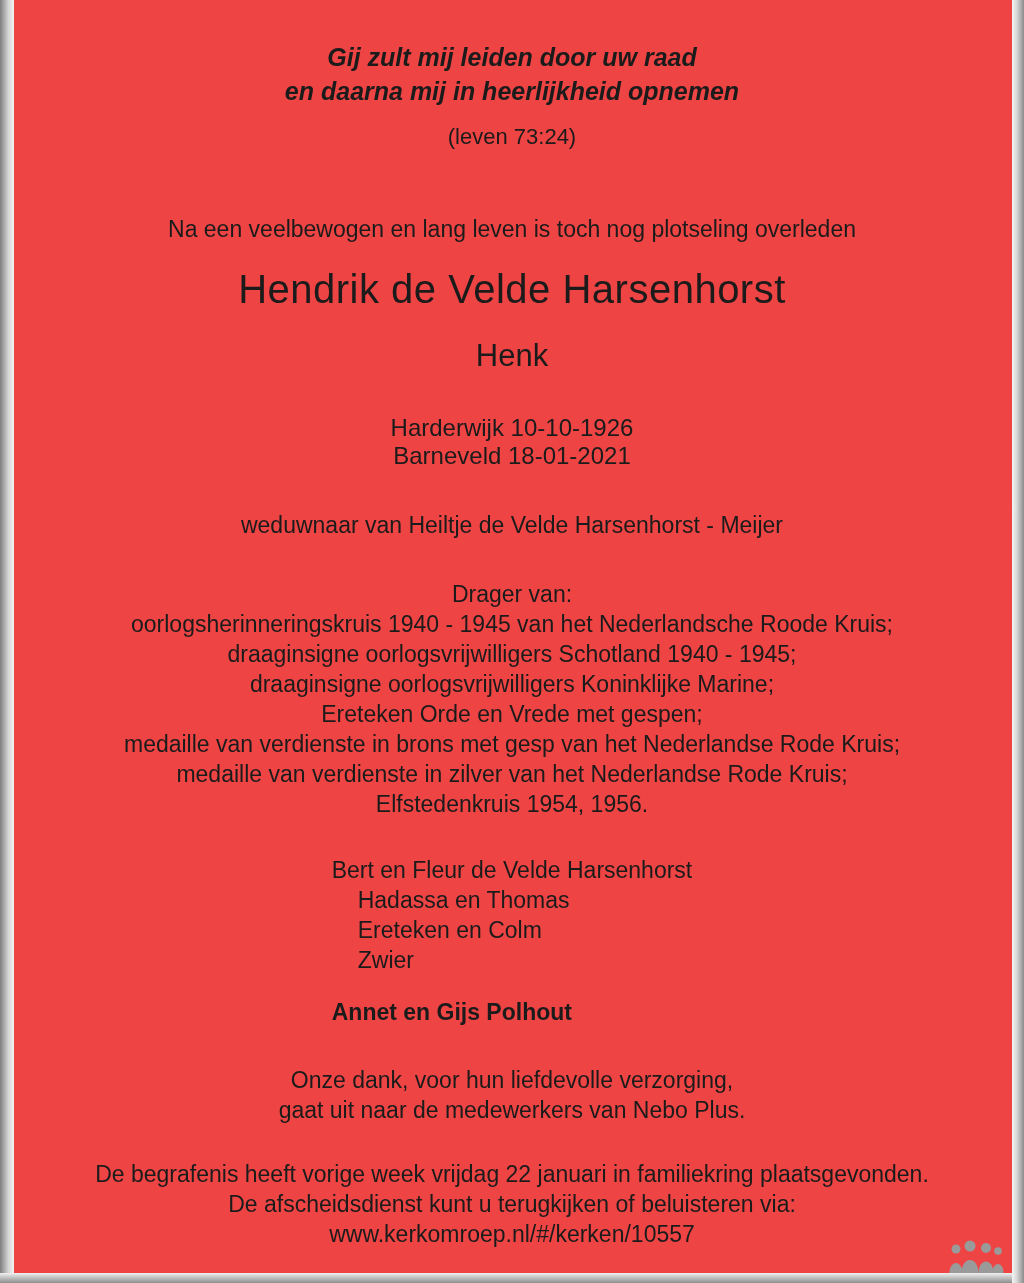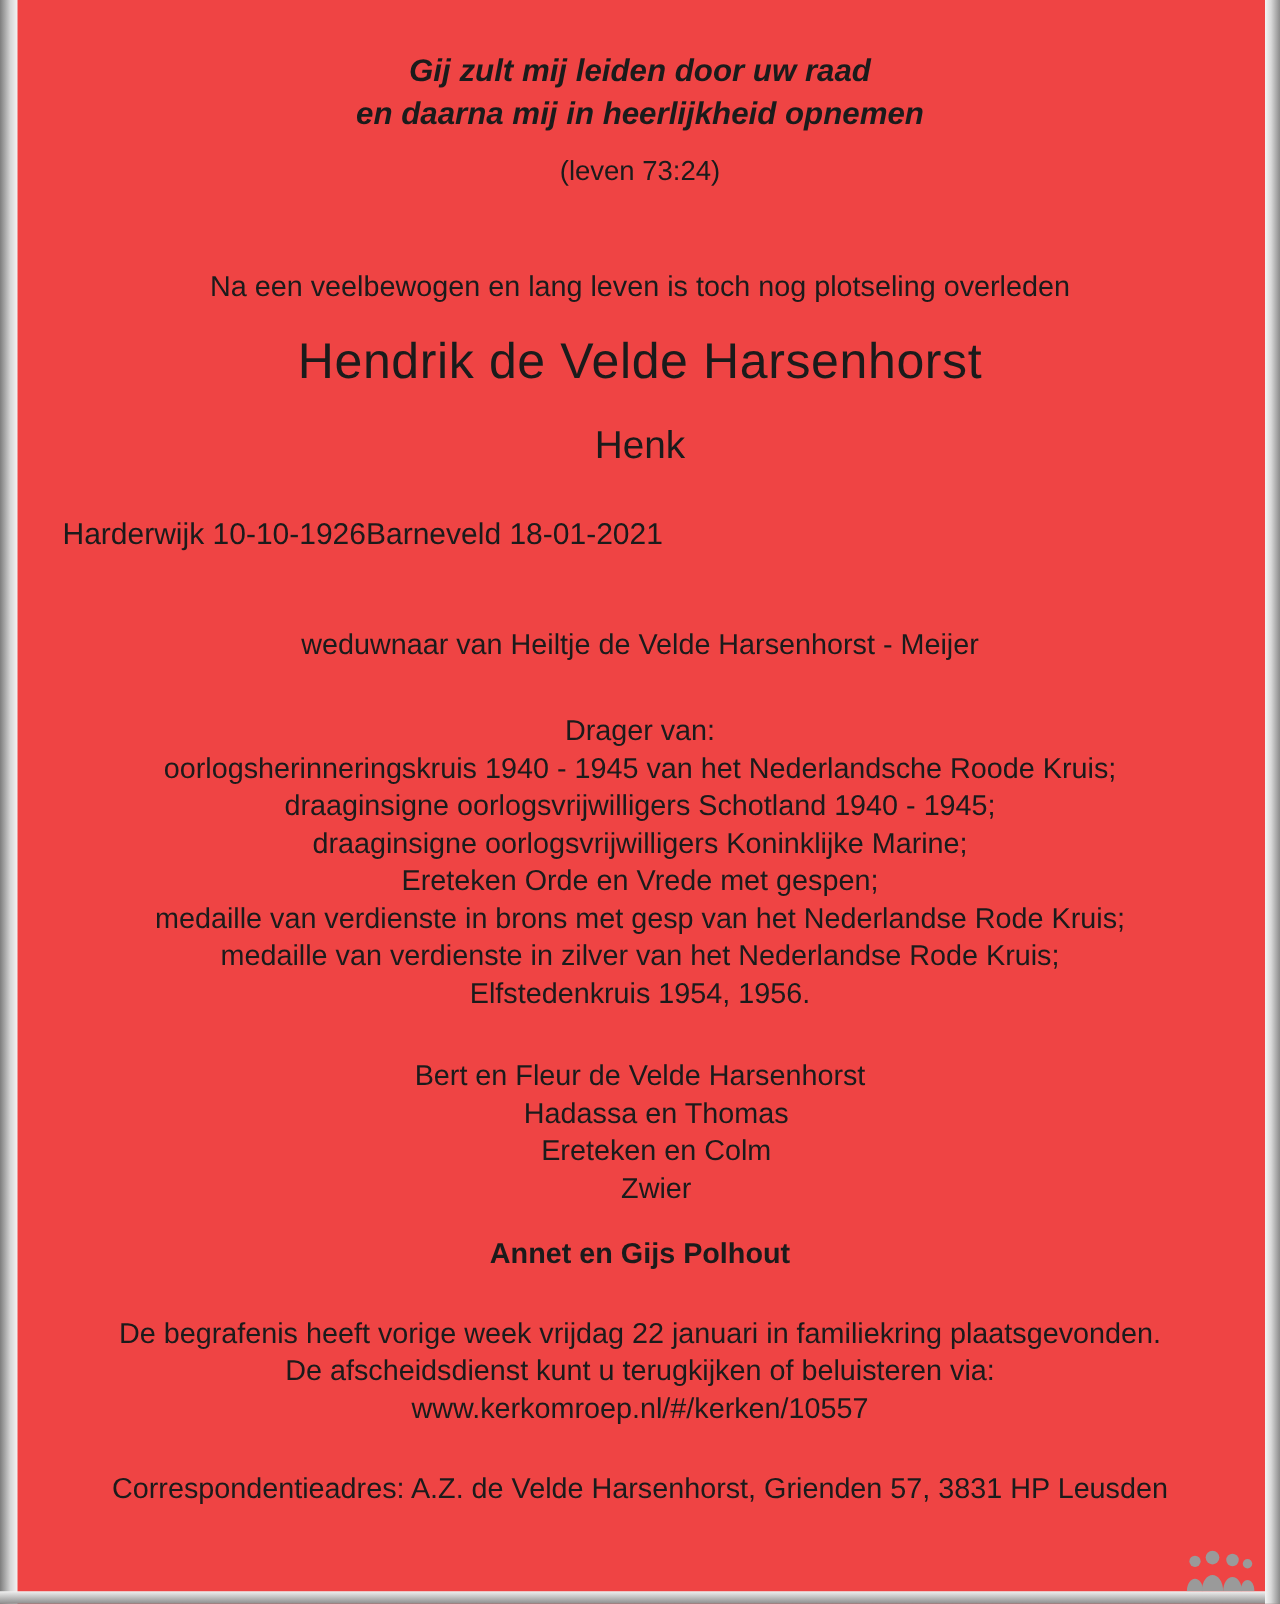--- a/index.html
+++ b/index.html
@@ -70,38 +70,40 @@
     font-weight: 400;
     letter-spacing: 0.5px;
     margin-top: 24px;
   }
   .nickname {
     font-size: 31px;
     margin-top: 26px;
   }
   .dates {
     display: flex;
+    justify-content: space-between;
     font-size: 24px;
     margin-top: 40px;
     padding: 0 26px;
+    flex-direction: column;
   }
   .spouse {
     font-size: 23px;
-    margin-top: 60px;
+    margin-top: 42px;
   }
   .honours {
     font-size: 23px;
     line-height: 30px;
     margin-top: 40px;
   }
   .family {
     font-size: 23px;
     line-height: 30px;
     margin-top: 36px;
-    text-align: center;
+    text-align: left;
     display: inline-block;
   }
   .family .fam-block { margin-bottom: 22px; }
   .family .fam-block:last-child { margin-bottom: 0; font-weight: bold; }
   .family .head { margin-left: 0; }
   .family .child { margin-left: 26px; }
   .thanks {
     font-size: 23px;
     line-height: 30px;
     margin-top: 38px;
@@ -166,20 +168,24 @@
         <div class="head">Bert en Fleur de Velde Harsenhorst</div>
         <div class="child">Hadassa en Thomas</div>
         <div class="child">Ereteken en Colm</div>
         <div class="child">Zwier</div>
       </div>
       <div class="fam-block">
         <div class="head">Annet en Gijs Polhout</div>
       </div>
     </div>
 
+    <div class="thanks">
+      <div>Onze dank, voor hun liefdevolle verzorging,</div>
+      <div>gaat uit naar de medewerkers van Nebo Plus.</div>
+    </div>
 
     <div class="funeral">
       <div>De begrafenis heeft vorige week vrijdag 22 januari in familiekring plaatsgevonden.</div>
       <div>De afscheidsdienst kunt u terugkijken of beluisteren via:</div>
       <div>www.kerkomroep.nl/#/kerken/10557</div>
     </div>
 
     <div class="address">Correspondentieadres: A.Z. de Velde Harsenhorst, Grienden 57, 3831 HP  Leusden</div>
 
   </div>

